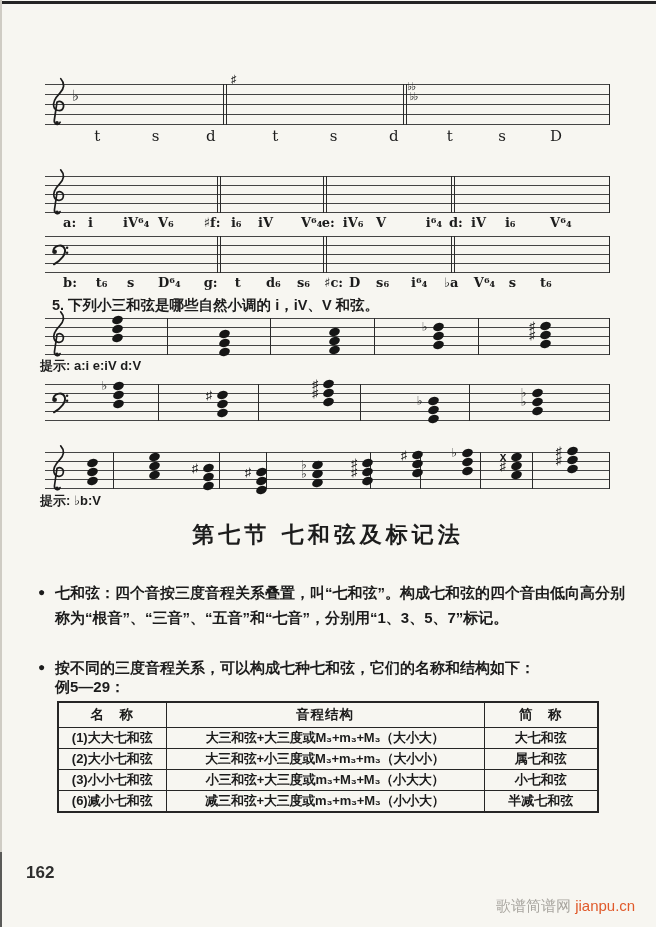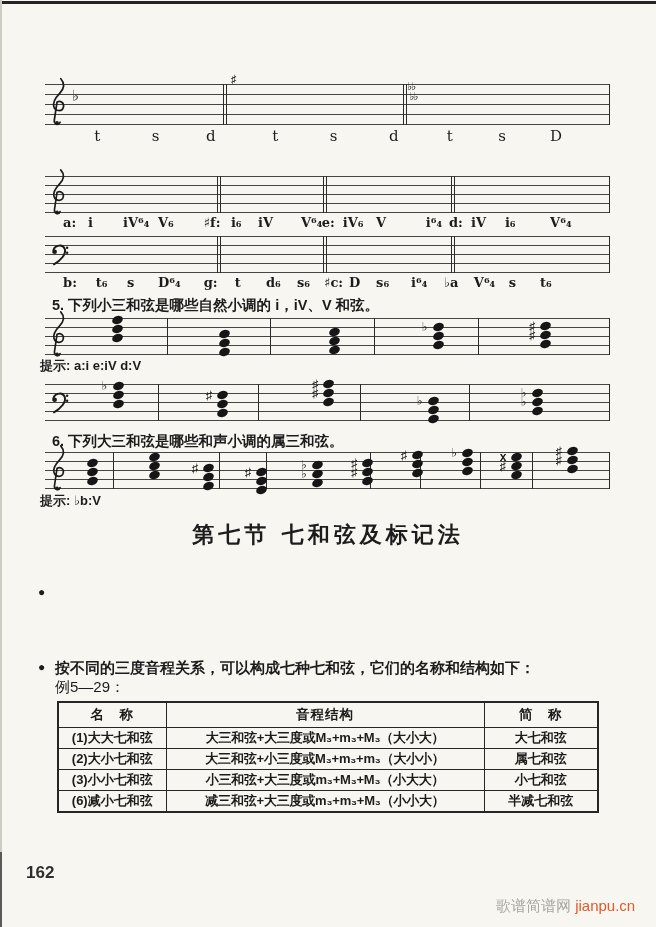--- a/index.html
+++ b/index.html
@@ -28,21 +28,21 @@
         font-family:"DejaVu Serif","DejaVu Sans",serif;}
   .letters .ltok{font-size:15px;font-weight:500;}
 
   
   .textline{position:absolute;font-size:14.5px;font-weight:600;white-space:nowrap;}
   .hint{position:absolute;font-size:13px;font-weight:600;white-space:nowrap;}
   .title{position:absolute;left:0;width:100%;text-align:center;margin:0;
          font-family:"DejaVu Serif","DejaVu Sans",serif;font-size:22px;font-weight:700;letter-spacing:4px;}
   .bullet{position:absolute;font-size:15px;font-weight:600;line-height:25px;padding-left:17px;}
   .bullet .dot{position:absolute;left:0;top:0;font-size:12px;}
-  .example{position:absolute;font-size:15px;font-weight:400;}
+  .example{position:absolute;font-size:15px;font-weight:700;}
 
   
   table.seventh{position:absolute;border-collapse:collapse;table-layout:fixed;
                 border:2px solid #262626;background:transparent;}
   .seventh th,.seventh td{border:1px solid #262626;font-weight:700;text-align:center;
                 overflow:hidden;white-space:nowrap;padding:0 2px;}
   .seventh th{font-size:13.5px;height:24px;letter-spacing:1px;}
   .seventh td{font-size:13px;height:20px;}
   .seventh td.struct{font-size:13px;letter-spacing:-0.2px;}
 
@@ -338,27 +338,27 @@
         <span class="ltok" style="left: 75.9%;">V⁶₄</span>
         <span class="ltok" style="left: 82.1%;">s</span>
         <span class="ltok" style="left: 87.6%;">t₆</span>
       </div>
     </div>
 
 
   <div class="textline" style="top:296px;left:52px;">5. 下列小三和弦是哪些自然小调的 i，iV、V 和弦。</div>
   <div class="hint" style="top:357px;left:40px;">提示: a:i e:iV d:V</div>
 
-  <div class="textline" style="top:432px;left:52px;">6. 下列大三和弦是哪些和声小调的属三和弦。</div>
   <div class="hint" style="top:492px;left:40px;">提示: ♭b:V</div>
 
   <h2 class="title" style="top:520px;">第七节  七和弦及标记法</h2>
 
   <div class="bullet" style="top:580px;left:38px;width:583px;">
     <span class="dot">●</span>
+    <span>七和弦：四个音按三度音程关系叠置，叫“七和弦”。构成七和弦的四个音由低向高分别称为“根音”、“三音”、“五音”和“七音”，分别用“1、3、5、7”标记。</span>
   </div>
 
   <div class="bullet" style="top:655px;left:38px;width:583px;">
     <span class="dot">●</span>
     <span>按不同的三度音程关系，可以构成七种七和弦，它们的名称和结构如下：</span>
   </div>
   <div class="example" style="top:678px;left:55px;">例5—29：</div>
 
   <table class="seventh" id="chord-table" style="top:701px;left:57px;width:540px;">
     <colgroup>

